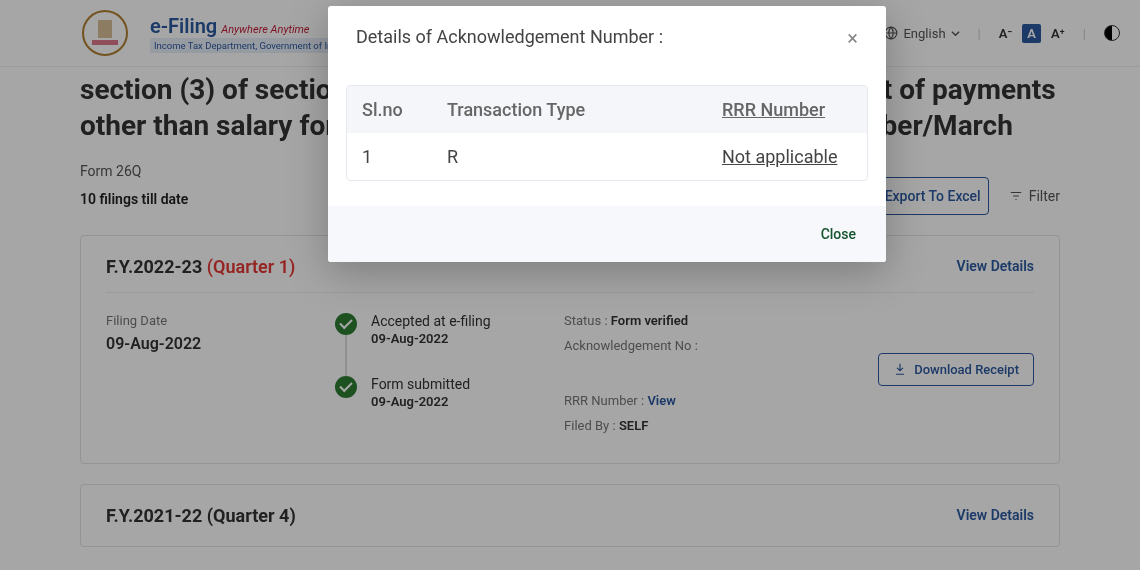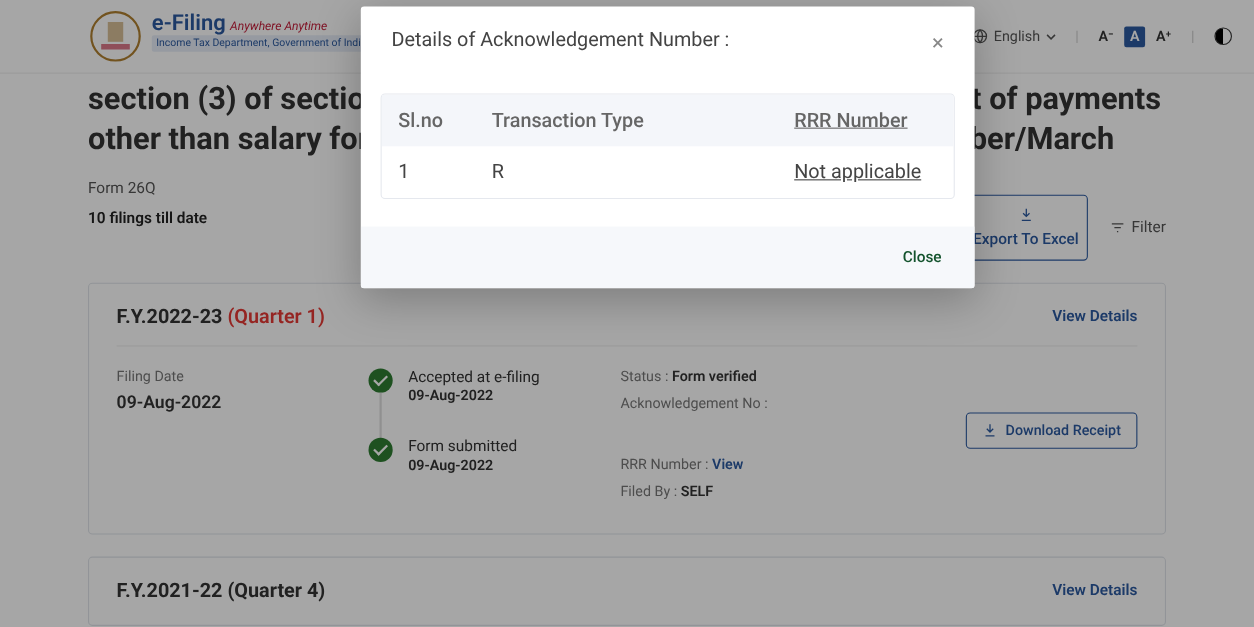--- a/index.html
+++ b/index.html
@@ -1,21 +1,21 @@
 <!DOCTYPE html>
 <html><head>
   <meta charset="utf-8">
   <style>
     * { margin: 0; padding: 0; box-sizing: border-box; font-family: -apple-system, BlinkMacSystemFont, "Segoe UI", Roboto, sans-serif; }
     body { background: #fff; width: 1140px; height: 570px; overflow: hidden; position: relative; }
     
     .overlay { position: absolute; inset: 0; background: rgba(0,0,0,0.35); z-index: 100; }
     
     .top-header { display: flex; align-items: center; padding: 8px 20px 8px 80px; gap: 20px; background: #fff; border-bottom: 1px solid #eee; }
-    .logo-area { display: flex; align-items: flex-start; gap: 8px; }
+    .logo-area { display: flex; align-items: center; gap: 20px; }
     .logo-emblem { width: 50px; height: 50px; display: flex; align-items: center; justify-content: center; }
     .emblem-svg { width: 50px; height: 50px; }
     .logo-text1 { font-size: 20px; color: #2c5aa0; font-weight: 600; }
     .logo-text2 { font-size: 11px; font-style: italic; color: #c41e3a; }
     .logo-text3 { font-size: 9.5px; color: #2c5aa0; background: #e7edf7; padding: 2px 4px; border-radius: 2px; display: block; width: fit-content; }
     .hamburger { cursor: pointer; padding: 8px; margin-left: 10px; }
     .ham-line { width: 20px; height: 2px; background: #555; margin: 4px 0; }
     .spacer { flex-grow: 1; }
     .header-right { display: flex; align-items: center; gap: 18px; font-size: 13px; color: #555; }
     .hdr-div { color: #ccc; }
@@ -24,21 +24,21 @@
     .font-btn { font-size: 13px; font-weight: 600; color: #333; cursor: pointer; }
     .font-btn.active { background: #2c5aa0; color: #fff; padding: 2px 5px; border-radius: 2px; }
     .contrast-btn { width: 16px; height: 16px; border-radius: 50%; background: linear-gradient(90deg, #000 50%, #fff 50%); border: 1px solid #333; cursor: pointer; }
     
     .page { padding: 0 80px 20px; }
     .page-title { font-size: 28px; font-weight: 700; color: #333; line-height: 1.3; margin-top: 5px; }
     .form-sub { margin-top: 18px; font-size: 14px; color: #555; }
     .filings-count { margin-top: 12px; font-size: 14px; color: #222; font-weight: 600; }
     
     .toolbar-row { display: flex; justify-content: flex-end; gap: 20px; margin-top: -30px; margin-bottom: 15px; }
-    .export-btn { border: 1.5px solid #2c5aa0; color: #2c5aa0; background: #fff; padding: 10px 7px; border-radius: 4px; font-size: 14px; font-weight: 500; display: flex; align-items: center; gap: 8px; cursor: pointer; flex-direction: column; }
+    .export-btn { border: 1.5px solid #2c5aa0; color: #2c5aa0; background: #fff; padding: 10px 7px; border-radius: 4px; font-size: 14px; font-weight: 500; display: flex; align-items: center; gap: 8px; cursor: pointer; }
     .filter-btn { border: none; background: none; color: #555; font-size: 14px; display: flex; align-items: center; gap: 6px; cursor: pointer; }
     
     .card-outer { border: 1px solid #e0e4ea; border-radius: 4px; margin-top: 20px; padding: 20px 25px; }
     .card-hdr { display: flex; align-items: center; padding-bottom: 15px; border-bottom: 1px solid #eee; }
     .card-hdr-title { font-size: 18px; font-weight: 700; color: #333; }
     .quarter { color: #e53935; font-weight: 600; }
     .view-link { margin-left: auto; color: #2c5aa0; font-size: 14px; font-weight: 600; cursor: pointer; }
     
     .card-body { display: flex; padding-top: 20px; gap: 10px; }
     .col { flex: 1; }

